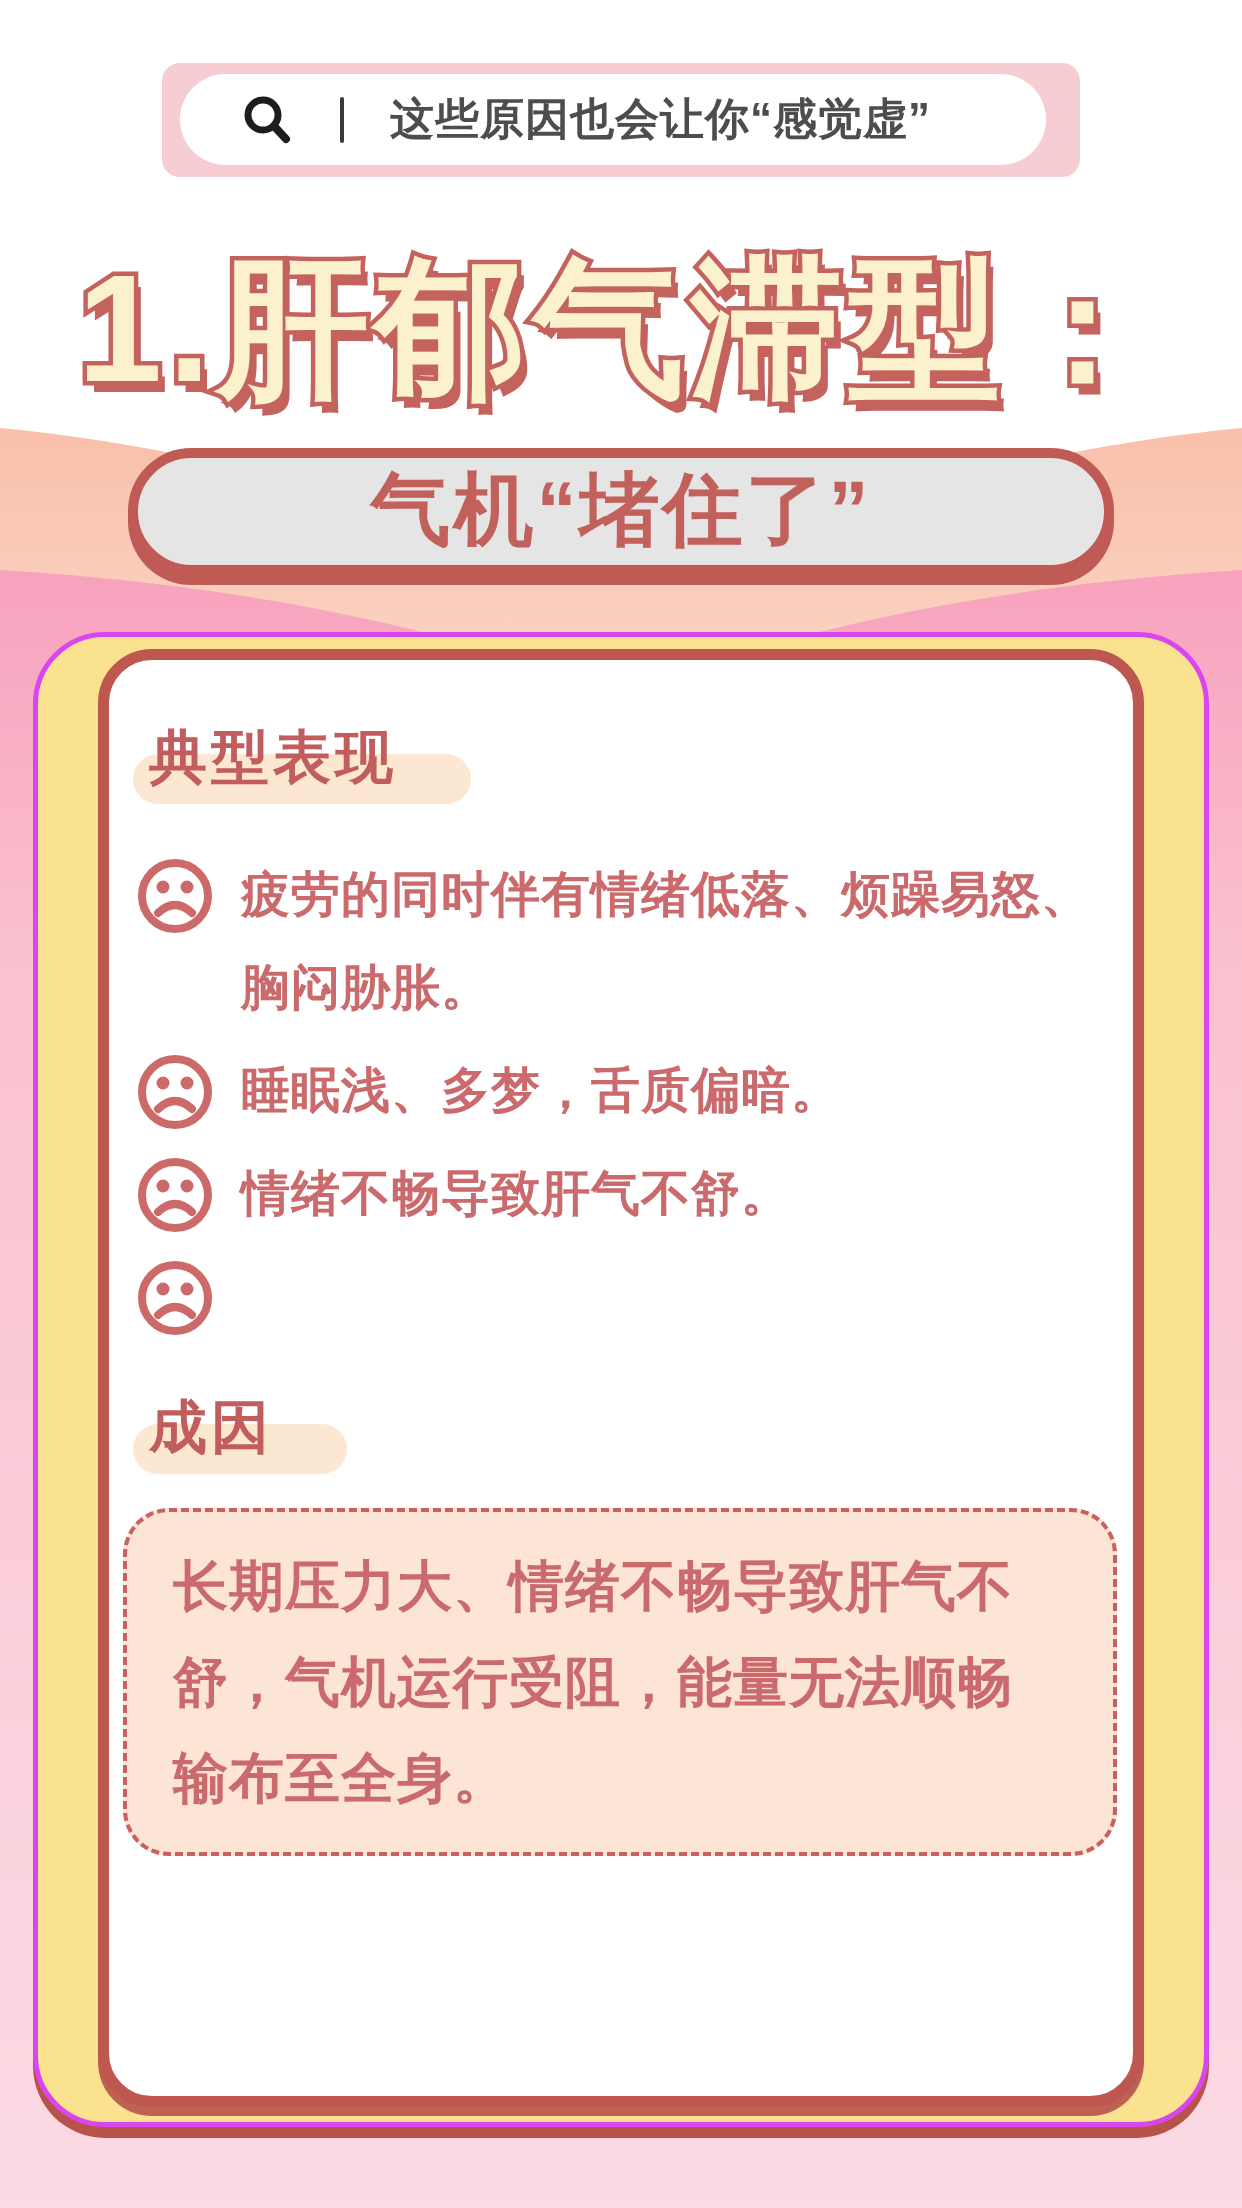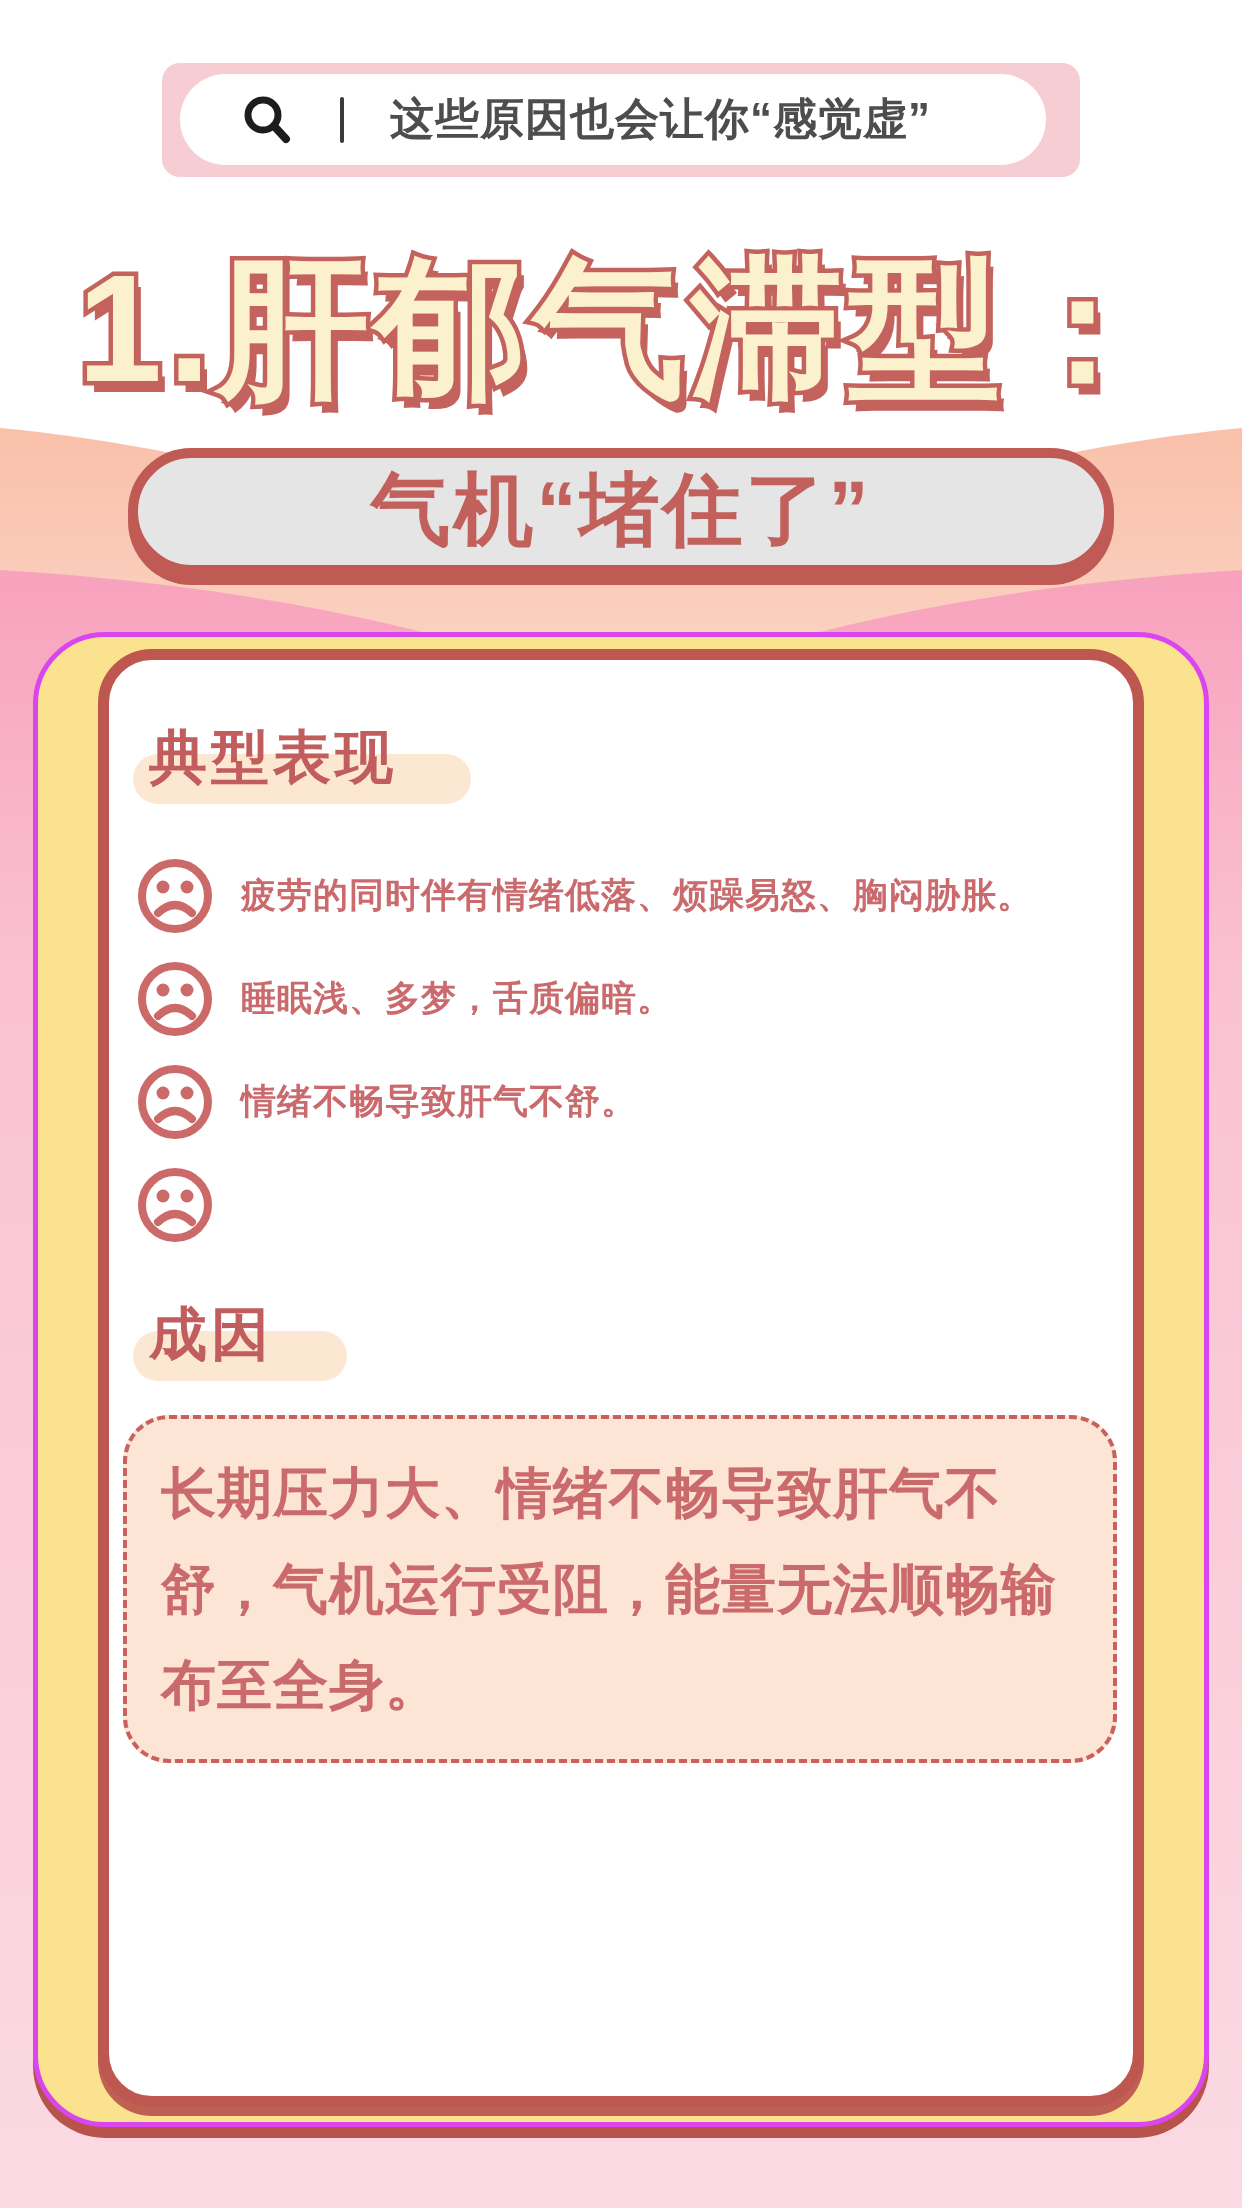--- a/index.html
+++ b/index.html
@@ -64,30 +64,30 @@
   }
   .sec-heading .hl{
     position:absolute;z-index:-1;left:-16px;right:-74px;bottom:-16px;height:50px;
     background:#FCE7D2;border-radius:25px;
   }
 
   .symptom-list{list-style:none;margin:60px 0 0 0;padding:0;}
   .symptom-item{display:flex;align-items:flex-start;gap:26px;margin-bottom:10px;}
   .sad-icon{flex:0 0 80px;width:80px;height:80px;margin-top:8px;}
   .symptom-text{
-    font-size:35px;line-height:93px;font-weight:bold;color:#CA6A6C;
+    font-size:49px;line-height:93px;font-weight:bold;color:#CA6A6C;
     letter-spacing:1px;max-width:870px;
   }
 
   .heading-cause{margin-top:48px;}
 
   .cause-box{
     margin:50px -6px 0 -12px;
     background:#FCE5D5;border:4px dashed #C9625E;border-radius:46px;
-    padding:26px 34px;
+    padding:26px 46px;
   }
   .cause-text{font-size:55px;line-height:96px;font-weight:bold;color:#CA6A6C;letter-spacing:1px;}
 </style>
 </head>
 <body>
 
 <div class="canvas">
 
   <svg class="bg-svg" width="1242" height="2208" viewBox="0 0 1242 2208" xmlns="http://www.w3.org/2000/svg">
     <defs>

